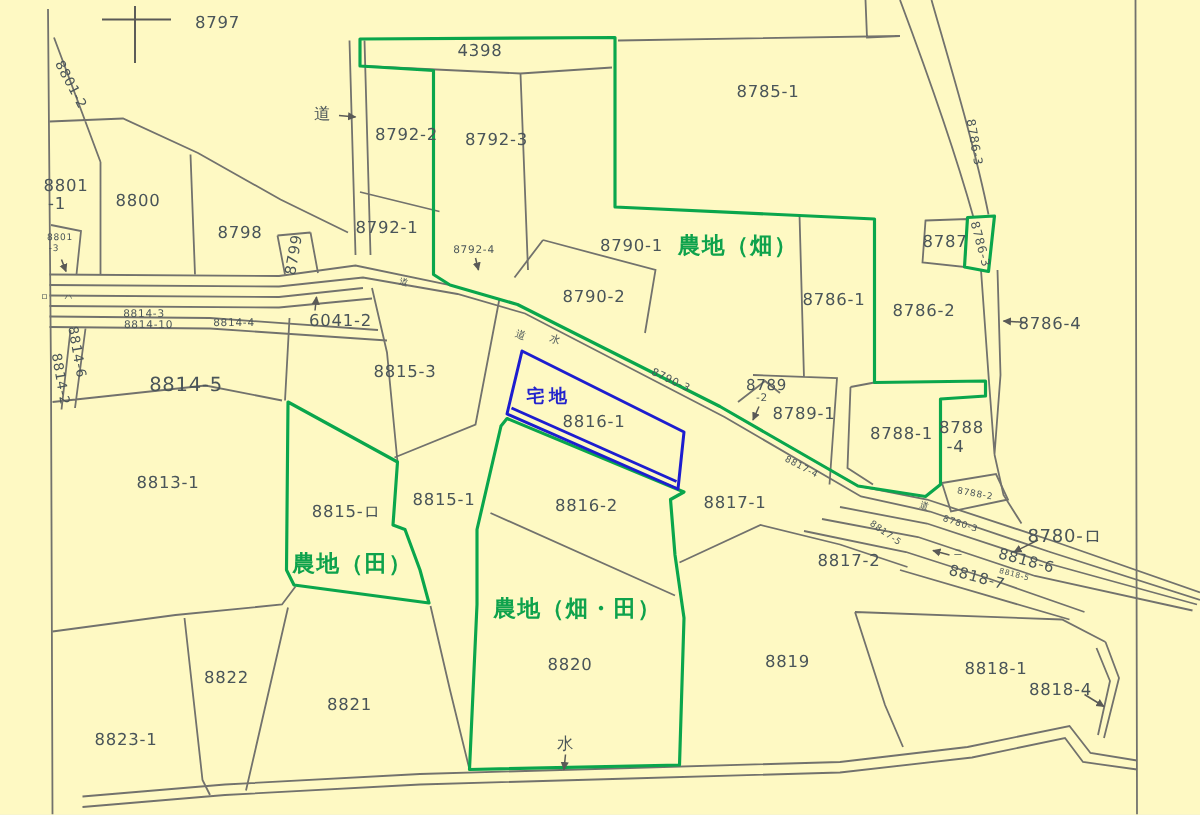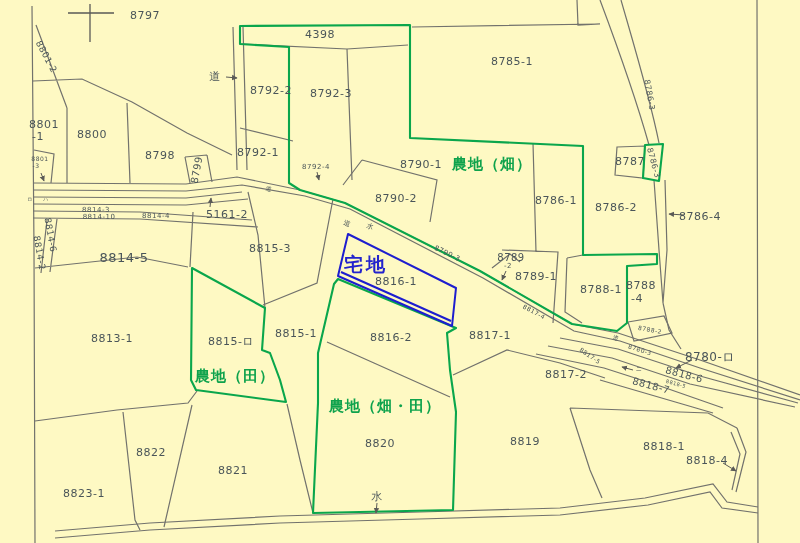--- a/index.html
+++ b/index.html
@@ -14,21 +14,21 @@
     color:#4a5559;
     font-family:"DejaVu Sans","Liberation Sans",sans-serif;
     font-size:11px;
     letter-spacing:0.5px;
     white-space:nowrap;
     transform:translate(-50%,-50%);
     line-height:1;
     user-select:none;
   }
   .lbl.g{color:#0ea24c;font-weight:bold;font-size:15px;letter-spacing:1px;}
-  .lbl.b{color:#2323cd;font-weight:bold;font-size:19px;letter-spacing:3px;}
+  .lbl.b{color:#2323cd;font-weight:bold;font-size:12px;letter-spacing:3px;}
   .gray{stroke:#72726d;stroke-width:1.2;fill:none;}
   .dark{stroke:#5a5a57;stroke-width:1.3;fill:none;}
   .green{stroke:#0aa64c;stroke-width:2.1;fill:none;stroke-linejoin:round;}
   .blue{stroke:#1d1dcf;stroke-width:2;fill:none;stroke-linejoin:round;}
   .arr{stroke:#5a5a57;stroke-width:1;fill:none;}
 </style>
 </head>
 <body>
 
 <div id="map">
@@ -133,21 +133,21 @@
       <div class="lbl" style="left: 197px; top: 170px; font-size: 10px; transform: translate(-50%, -50%) rotate(-80deg);">8799</div>
       <div class="lbl" style="left: 421px; top: 164px;">8790-1</div>
       <div class="lbl g" style="left: 492px; top: 164px; text-align: right;">農地（畑）</div>
       <div class="lbl" style="left: 630px; top: 161px;">8787</div>
       <div class="lbl" style="left: 653px; top: 163px; font-size: 8px; transform: translate(-50%, -50%) rotate(75deg);">8786-3</div>
       <div class="lbl" style="left: 40px; top: 159px; font-size: 6px;">8801</div>
       <div class="lbl" style="left: 36px; top: 166px; font-size: 6px;">-3</div>
       <div class="lbl" style="left: 99px; top: 197px; font-size: 7px; margin-top: 20px;">8814-10</div>
       <div class="lbl" style="left: 96px; top: 210px; font-size: 7px;">8814-3</div>
       <div class="lbl" style="left: 156px; top: 216px; font-size: 7px;">8814-4</div>
-      <div class="lbl" style="left: 227px; top: 214px;">5161-2</div>
+      <div class="lbl" style="left: 227px; top: 214px;">6041-2</div>
       <div class="lbl" style="left: 30px; top: 199px; font-size: 5px;">ロ</div>
       <div class="lbl" style="left: 46px; top: 199px; font-size: 5px;">ハ</div>
       <div class="lbl" style="left: 50px; top: 235px; font-size: 9px; transform: translate(-50%, -50%) rotate(80deg);">8814-6</div>
       <div class="lbl" style="left: 39px; top: 253px; font-size: 9px; transform: translate(-50%, -50%) rotate(80deg);">8814-2</div>
       <div class="lbl" style="left: 124px; top: 257px; font-size: 13px;">8814-5</div>
       <div class="lbl" style="left: 270px; top: 248px;">8815-3</div>
       <div class="lbl" style="left: 396px; top: 198px;">8790-2</div>
       <div class="lbl" style="left: 269px; top: 189px; font-size: 6px; transform: translate(-50%, -50%) rotate(15deg);">道</div>
       <div class="lbl" style="left: 347px; top: 224px; font-size: 7px; transform: translate(-50%, -50%) rotate(20deg);">道</div>
       <div class="lbl" style="left: 370px; top: 227px; font-size: 7px; transform: translate(-50%, -50%) rotate(20deg);">水</div>
@@ -168,21 +168,21 @@
       <div class="lbl" style="left: 640px; top: 350px; font-size: 6px; transform: translate(-50%, -50%) rotate(18deg);">8780-3</div>
       <div class="lbl" style="left: 710px; top: 357px; font-size: 12px;">8780-ロ</div>
       <div class="lbl" style="left: 590px; top: 356px; font-size: 6px; transform: translate(-50%, -50%) rotate(35deg);">8817-5</div>
       <div class="lbl" style="left: 566px; top: 374px;">8817-2</div>
       <div class="lbl" style="left: 684px; top: 375px; font-size: 10px; transform: translate(-50%, -50%) rotate(15deg);">8818-6</div>
       <div class="lbl" style="left: 676px; top: 384px; font-size: 5px; transform: translate(-50%, -50%) rotate(15deg);">8818-5</div>
       <div class="lbl" style="left: 651px; top: 386px; font-size: 10px; transform: translate(-50%, -50%) rotate(15deg);">8818-7</div>
       <div class="lbl" style="left: 639px; top: 369px; font-size: 6px;">ニ</div>
       <div class="lbl" style="left: 490px; top: 335px;">8817-1</div>
       <div class="lbl" style="left: 534px; top: 312px; font-size: 6px; transform: translate(-50%, -50%) rotate(28deg);">8817-4</div>
-      <div class="lbl" style="left: 112px; top: 338px; text-align: center;">8813-1</div>
+      <div class="lbl" style="left: 112px; top: 322px; text-align: center;">8813-1</div>
       <div class="lbl" style="left: 231px; top: 341px;">8815-ロ</div>
       <div class="lbl" style="left: 296px; top: 333px;">8815-1</div>
       <div class="lbl g" style="left: 235px; top: 376px;">農地（田）</div>
       <div class="lbl" style="left: 391px; top: 337px;">8816-2</div>
       <div class="lbl g" style="left: 385px; top: 406px;">農地（畑・田）</div>
       <div class="lbl" style="left: 380px; top: 443px;">8820</div>
       <div class="lbl" style="left: 525px; top: 441px;">8819</div>
       <div class="lbl" style="left: 664px; top: 446px;">8818-1</div>
       <div class="lbl" style="left: 707px; top: 460px;">8818-4</div>
       <div class="lbl" style="left: 233px; top: 470px;">8821</div>

